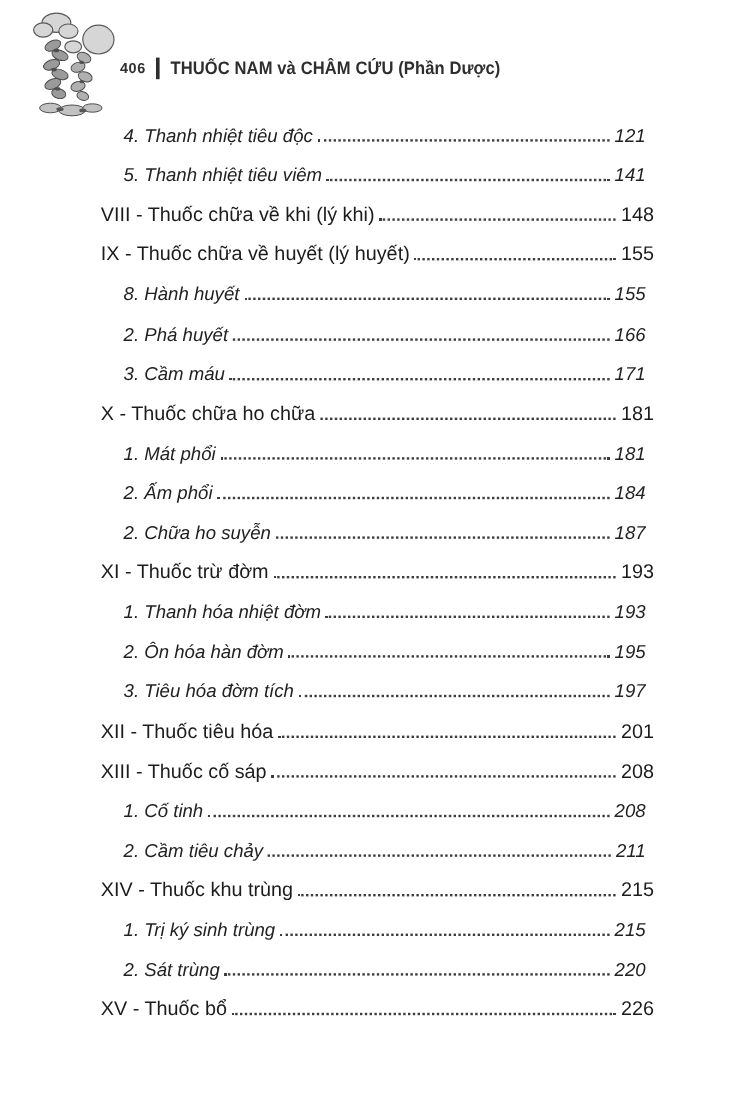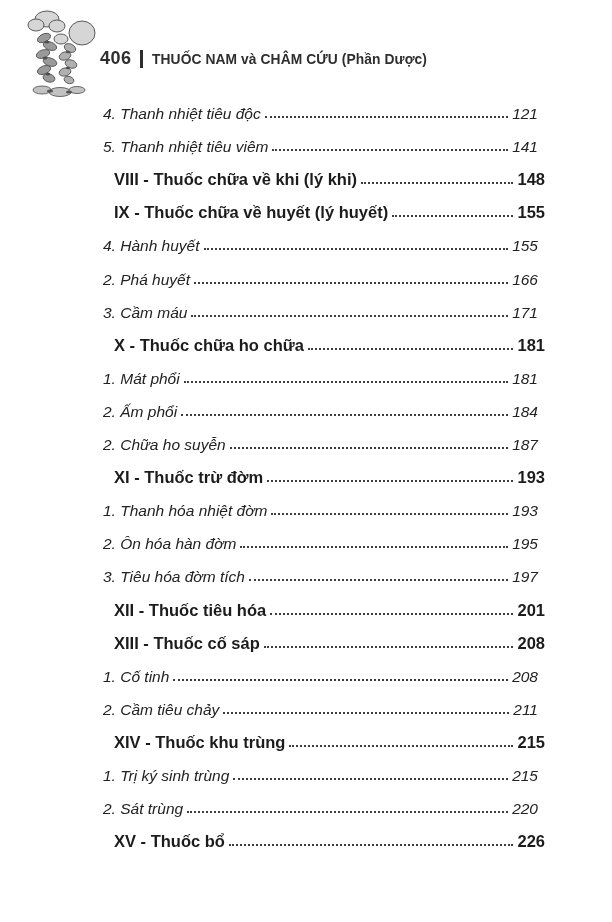--- a/index.html
+++ b/index.html
@@ -18,21 +18,21 @@
     position:absolute; left:14px; top:6px;
     width:94px; height:94px;
   }
   .header-line {
     position:absolute; left:100px; top:48px;
     display:flex; align-items:center;
     white-space:nowrap;
     color:#2e2e2e;
   }
   .page-number {
-    font-weight:700; font-size:18px; letter-spacing:0.5px;
+    font-weight:700; font-size:12px; letter-spacing:0.5px;
   }
   .vbar {
     display:inline-block; width:3px; height:18px;
     background:#2e2e2e; margin:0 9px 0 8px;
   }
   .book-title {
     display:inline-block;
     font-weight:700; font-size:15px;
     letter-spacing:0.1px;
     transform:scaleX(0.92);
@@ -48,21 +48,21 @@
     white-space:nowrap;
   }
   .toc-row .label { flex:0 0 auto; padding-bottom:6px;text-align:center; }
   .toc-row .pagenum { flex:0 0 auto; padding-bottom:6px; }
   .toc-row .leader {
     flex:1 1 auto; min-width:18px;
     border-bottom:2px dotted #3d3d3d;
     margin:0 4px 11px 4px;
   }
   .toc-row.main {
-    font-weight:700; font-size:16.5px; color:#1c1c1c;margin-left:30px;
+    font-weight:400; font-size:16.5px; color:#1c1c1c;
   }
   .toc-row.sub {
     font-style:italic; font-weight:400; font-size:15.5px; color:#222222;
     padding-left:19px; padding-right:7px;
   }
 </style>
 </head>
 <body>
 
 <div class="page">
@@ -134,21 +134,21 @@
       <span class="label">VIII - Thuốc chữa về khi (lý khi)</span>
       <span class="leader"></span>
       <span class="pagenum">148</span>
     </div>
       <div class="toc-row main">
       <span class="label">IX - Thuốc chữa về huyết (lý huyết)</span>
       <span class="leader"></span>
       <span class="pagenum">155</span>
     </div>
       <div class="toc-row sub">
-      <span class="label">4. Hành huyết</span>
+      <span class="label">8. Hành huyết</span>
       <span class="leader"></span>
       <span class="pagenum">155</span>
     </div>
       <div class="toc-row sub">
       <span class="label">2. Phá huyết</span>
       <span class="leader"></span>
       <span class="pagenum">166</span>
     </div>
       <div class="toc-row sub">
       <span class="label">3. Cầm máu</span>

